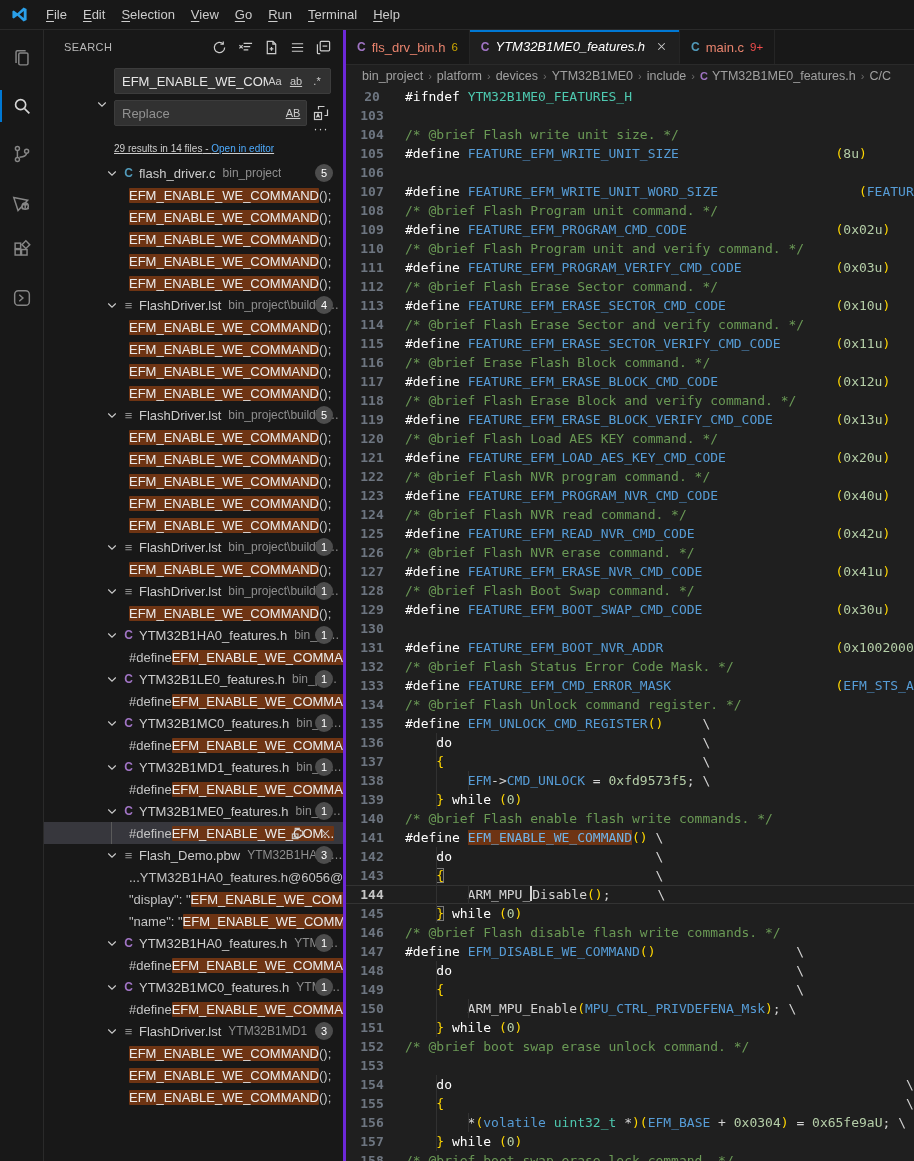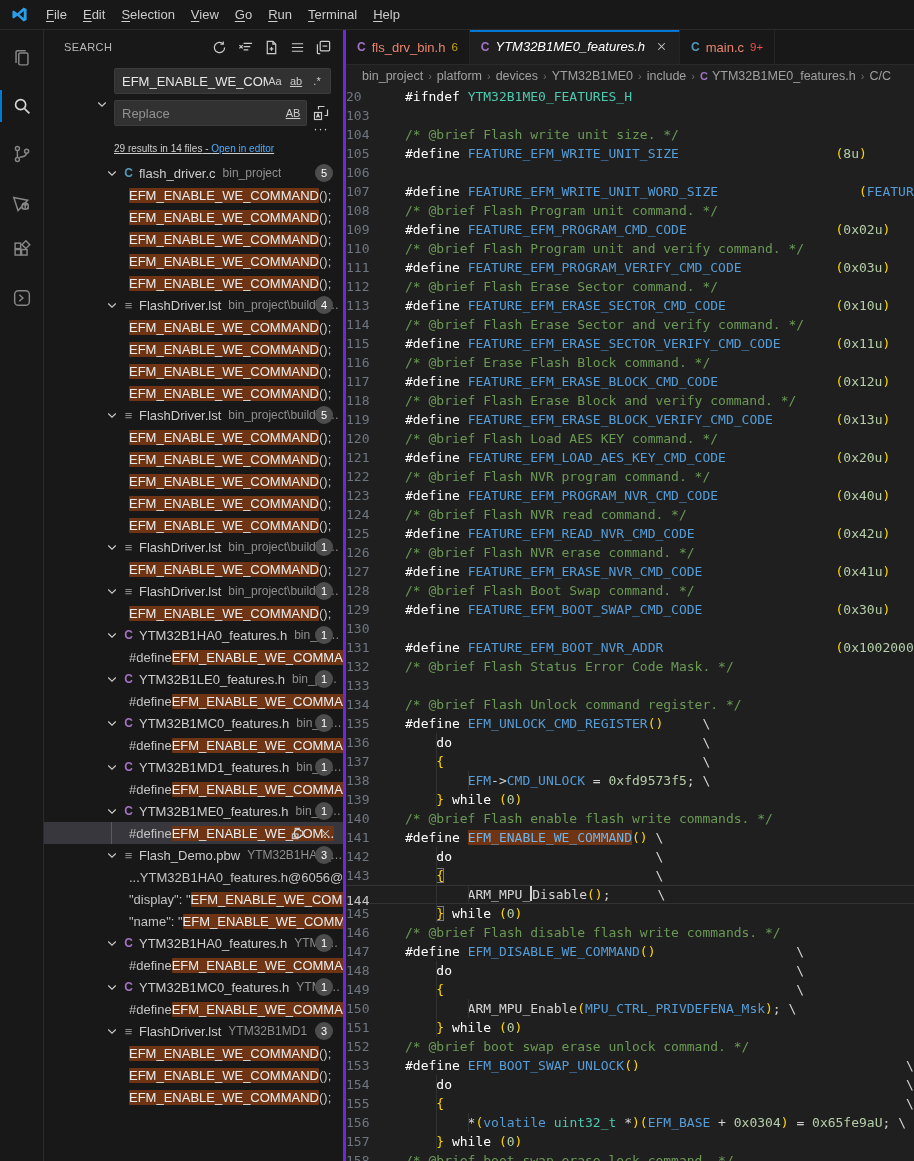--- a/index.html
+++ b/index.html
@@ -55,22 +55,22 @@
   .tab .tname.err{color:#e8836d;}
   .tab .tbadge{font-size:11.5px;}
   .tab .tname.preview{font-style:italic;}
   .tab .close{color:#cccccc;margin-left:4px;display:flex;}
   .breadcrumb{height:22px;display:flex;align-items:center;padding-left:16px;font-size:12.5px;color:#a0a0a0;white-space:nowrap;overflow:hidden;gap:3px;}
   .bc-sep{color:#6e6e6e;font-size:11px;padding:0 2px;}
   .bc-file{display:flex;align-items:center;gap:4px;}
   .code{font-family:"DejaVu Sans Mono",monospace;font-size:13px;line-height:19px;flex:1;overflow:hidden;}
   .code-line{display:flex;height:19px;white-space:pre;}
   .code-line.current{box-shadow:inset 0 1px 0 #333333, inset 0 -1px 0 #333333;}
-  .ln{flex:0 0 52px;text-align:left;color:#6e7681;user-select:none;}
-  .code-line.current .ln{color:#c6c6c6;margin-top:6px;}
+  .ln{flex:0 0 52px;text-align:center;color:#6e7681;user-select:none;font-weight:bold;}
+  .code-line.current .ln{color:#c6c6c6;}
   .lc{position:relative;margin-left:7px;flex:1;}
   .guide{position:absolute;top:0;bottom:0;width:1px;background:#313131;}
   .pp{color:#ffffff;} .mc{color:#569cd6;} .ty{color:#4ec9b0;} .cm{color:#6a9955;}
   .nm{color:#b5cea8;} .br{color:#ffd700;} .pl{color:#d4d4d4;}
   .brx{color:#ffd700;outline:1px solid #7a7a7a;outline-offset:-1px;}
   .fnd{color:#6fb3e8;background:#6e3413;}
   .cursor{display:inline-block;width:0;border-left:2px solid #d6d6d6;height:15px;vertical-align:-2px;}
   svg{display:block;}
 </style>
 </head>
@@ -590,41 +590,41 @@
         <div class="code-line"><span class="ln">123</span><span class="lc"><span class="pp">#define</span><span class="pl"> </span><span class="mc">FEATURE_EFM_PROGRAM_NVR_CMD_CODE</span><span class="pl">               </span><span class="br">(</span><span class="nm">0x40u</span><span class="br">)</span></span></div>
         <div class="code-line"><span class="ln">124</span><span class="lc"><span class="cm">/* @brief Flash NVR read command. */</span></span></div>
         <div class="code-line"><span class="ln">125</span><span class="lc"><span class="pp">#define</span><span class="pl"> </span><span class="mc">FEATURE_EFM_READ_NVR_CMD_CODE</span><span class="pl">                  </span><span class="br">(</span><span class="nm">0x42u</span><span class="br">)</span></span></div>
         <div class="code-line"><span class="ln">126</span><span class="lc"><span class="cm">/* @brief Flash NVR erase command. */</span></span></div>
         <div class="code-line"><span class="ln">127</span><span class="lc"><span class="pp">#define</span><span class="pl"> </span><span class="mc">FEATURE_EFM_ERASE_NVR_CMD_CODE</span><span class="pl">                 </span><span class="br">(</span><span class="nm">0x41u</span><span class="br">)</span></span></div>
         <div class="code-line"><span class="ln">128</span><span class="lc"><span class="cm">/* @brief Flash Boot Swap command. */</span></span></div>
         <div class="code-line"><span class="ln">129</span><span class="lc"><span class="pp">#define</span><span class="pl"> </span><span class="mc">FEATURE_EFM_BOOT_SWAP_CMD_CODE</span><span class="pl">                 </span><span class="br">(</span><span class="nm">0x30u</span><span class="br">)</span></span></div>
         <div class="code-line"><span class="ln">130</span></div>
         <div class="code-line"><span class="ln">131</span><span class="lc"><span class="pp">#define</span><span class="pl"> </span><span class="mc">FEATURE_EFM_BOOT_NVR_ADDR</span><span class="pl">                      </span><span class="br">(</span><span class="nm">0x1002000</span></span></div>
         <div class="code-line"><span class="ln">132</span><span class="lc"><span class="cm">/* @brief Flash Status Error Code Mask. */</span></span></div>
-        <div class="code-line"><span class="ln">133</span></div>
+        <div class="code-line"><span class="ln">133</span><span class="lc"><span class="pp">#define</span><span class="pl"> </span><span class="mc">FEATURE_EFM_CMD_ERROR_MASK</span><span class="pl">                     </span><span class="br">(</span><span class="mc">EFM_STS_A</span></span></div>
         <div class="code-line"><span class="ln">134</span><span class="lc"><span class="cm">/* @brief Flash Unlock command register. */</span></span></div>
         <div class="code-line"><span class="ln">135</span><span class="lc"><span class="pp">#define</span><span class="pl"> </span><span class="mc">EFM_UNLOCK_CMD_REGISTER</span><span class="br">()</span><span class="pl">     \</span></span></div>
         <div class="code-line"><span class="ln">136</span><span class="lc"><span class="guide" style="left: 4ch;"></span><span class="pl">    </span><span class="pp">do</span><span class="pl">                                \</span></span></div>
         <div class="code-line"><span class="ln">137</span><span class="lc"><span class="guide" style="left: 4ch;"></span><span class="pl">    </span><span class="br">{</span><span class="pl">                                 \</span></span></div>
         <div class="code-line"><span class="ln">138</span><span class="lc"><span class="guide" style="left: 4ch;"></span><span class="guide" style="left: 8ch;"></span><span class="pl">        </span><span class="mc">EFM</span><span class="pl">-&gt;</span><span class="mc">CMD_UNLOCK</span><span class="pl"> = </span><span class="nm">0xfd9573f5</span><span class="pl">; \</span></span></div>
         <div class="code-line"><span class="ln">139</span><span class="lc"><span class="guide" style="left: 4ch;"></span><span class="pl">    </span><span class="br">}</span><span class="pl"> </span><span class="pp">while</span><span class="pl"> </span><span class="br">(</span><span class="nm">0</span><span class="br">)</span></span></div>
         <div class="code-line"><span class="ln">140</span><span class="lc"><span class="cm">/* @brief Flash enable flash write commands. */</span></span></div>
         <div class="code-line"><span class="ln">141</span><span class="lc"><span class="pp">#define</span><span class="pl"> </span><span class="fnd">EFM_ENABLE_WE_COMMAND</span><span class="br">()</span><span class="pl"> \</span></span></div>
         <div class="code-line"><span class="ln">142</span><span class="lc"><span class="guide" style="left: 4ch;"></span><span class="pl">    </span><span class="pp">do</span><span class="pl">                          \</span></span></div>
         <div class="code-line"><span class="ln">143</span><span class="lc"><span class="guide" style="left: 4ch;"></span><span class="pl">    </span><span class="brx">{</span><span class="pl">                           \</span></span></div>
         <div class="code-line current"><span class="ln">144</span><span class="lc"><span class="guide" style="left: 4ch;"></span><span class="guide" style="left: 8ch;"></span><span class="pl">        ARM_MPU_</span><span class="cursor"></span><span class="pl">Disable</span><span class="br">()</span><span class="pl">;</span><span class="pl">      \</span></span></div>
         <div class="code-line"><span class="ln">145</span><span class="lc"><span class="guide" style="left: 4ch;"></span><span class="pl">    </span><span class="brx">}</span><span class="pl"> </span><span class="pp">while</span><span class="pl"> </span><span class="br">(</span><span class="nm">0</span><span class="br">)</span></span></div>
         <div class="code-line"><span class="ln">146</span><span class="lc"><span class="cm">/* @brief Flash disable flash write commands. */</span></span></div>
         <div class="code-line"><span class="ln">147</span><span class="lc"><span class="pp">#define</span><span class="pl"> </span><span class="mc">EFM_DISABLE_WE_COMMAND</span><span class="br">()</span><span class="pl">                  \</span></span></div>
         <div class="code-line"><span class="ln">148</span><span class="lc"><span class="guide" style="left: 4ch;"></span><span class="pl">    </span><span class="pp">do</span><span class="pl">                                            \</span></span></div>
         <div class="code-line"><span class="ln">149</span><span class="lc"><span class="guide" style="left: 4ch;"></span><span class="pl">    </span><span class="br">{</span><span class="pl">                                             \</span></span></div>
         <div class="code-line"><span class="ln">150</span><span class="lc"><span class="guide" style="left: 4ch;"></span><span class="guide" style="left: 8ch;"></span><span class="pl">        ARM_MPU_Enable</span><span class="br">(</span><span class="mc">MPU_CTRL_PRIVDEFENA_Msk</span><span class="br">)</span><span class="pl">; \</span></span></div>
         <div class="code-line"><span class="ln">151</span><span class="lc"><span class="guide" style="left: 4ch;"></span><span class="pl">    </span><span class="br">}</span><span class="pl"> </span><span class="pp">while</span><span class="pl"> </span><span class="br">(</span><span class="nm">0</span><span class="br">)</span></span></div>
         <div class="code-line"><span class="ln">152</span><span class="lc"><span class="cm">/* @brief boot swap erase unlock command. */</span></span></div>
-        <div class="code-line"><span class="ln">153</span><span class="lc"><span class="pp">#define</span><span class="pl"> </span><span class="mc">EFM_BOOT_SWAP_UNLOCK</span><span class="br">()</span><span class="pl">                                  \</span></span></div>
+        <div class="code-line"><span class="ln">153</span></div>
         <div class="code-line"><span class="ln">154</span><span class="lc"><span class="guide" style="left: 4ch;"></span><span class="pl">    </span><span class="pp">do</span><span class="pl">                                                          \</span></span></div>
         <div class="code-line"><span class="ln">155</span><span class="lc"><span class="guide" style="left: 4ch;"></span><span class="pl">    </span><span class="br">{</span><span class="pl">                                                           \</span></span></div>
         <div class="code-line"><span class="ln">156</span><span class="lc"><span class="guide" style="left: 4ch;"></span><span class="guide" style="left: 8ch;"></span><span class="pl">        *</span><span class="br">(</span><span class="mc">volatile</span><span class="pl"> </span><span class="ty">uint32_t</span><span class="pl"> *</span><span class="br">)(</span><span class="mc">EFM_BASE</span><span class="pl"> + </span><span class="nm">0x0304</span><span class="br">)</span><span class="pl"> = </span><span class="nm">0x65fe9aU</span><span class="pl">; \</span></span></div>
         <div class="code-line"><span class="ln">157</span><span class="lc"><span class="guide" style="left: 4ch;"></span><span class="pl">    </span><span class="br">}</span><span class="pl"> </span><span class="pp">while</span><span class="pl"> </span><span class="br">(</span><span class="nm">0</span><span class="br">)</span></span></div>
         <div class="code-line"><span class="ln">158</span><span class="lc"><span class="cm">/* @brief boot swap erase lock command. */</span></span></div>
       </div>
   </div>
 </div>
 
 </body></html>

